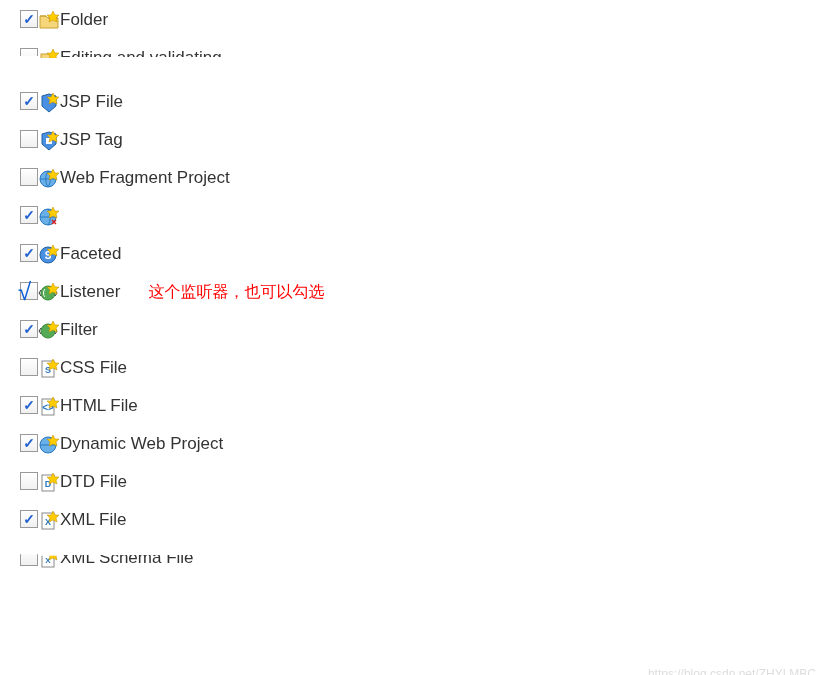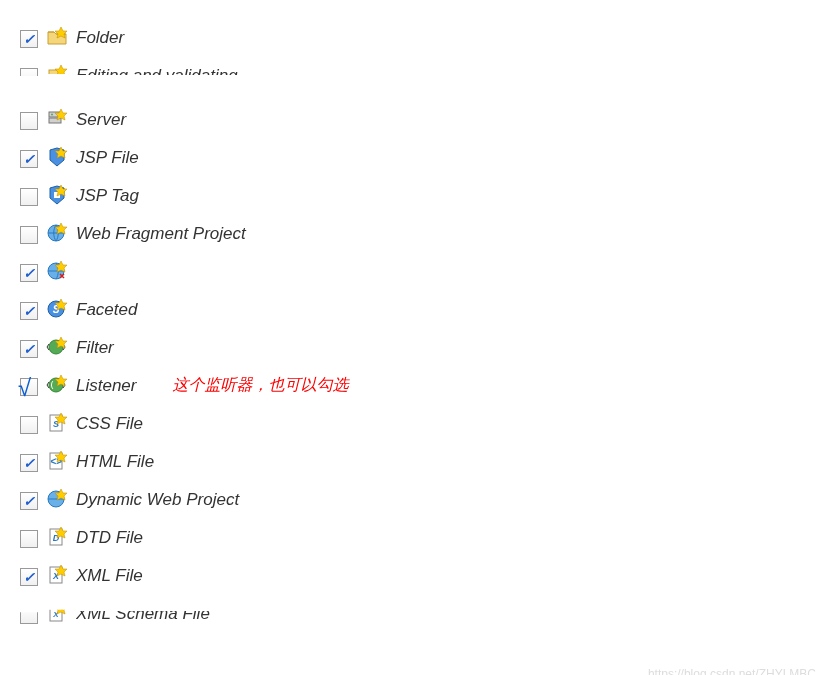--- a/index.html
+++ b/index.html
@@ -7,24 +7,22 @@
       padding: 10px 20px;
       font-family: "Microsoft YaHei", "Segoe UI", Arial, sans-serif;
       font-size: 17px;
       color: #333;
       background: #fff;
       width: 828px;
       box-sizing: border-box;
     }
     .item {
       display: flex;
-      align-items: flex-end;
+      align-items: flex-start;
       height: 38px;
-      gap: 8px;
-      font-style: italic;
     }
     .item.clipped-top .label,
     .item.clipped-top .icon,
     .item.clipped-top .checkbox {
       clip-path: inset(0 0 55% 0);
     }
     .item.clipped-bottom .label,
     .item.clipped-bottom .icon,
     .item.clipped-bottom .checkbox {
       clip-path: inset(35% 0 0 0);
@@ -113,32 +111,20 @@
       <span class="icon">
         <svg viewBox="0 0 22 22">
           <rect x="3" y="6" width="14" height="12" fill="#f5d67a" stroke="#c9a030"></rect>
           <polygon points="15,1 17,5 21,5 18,8 19,12 15,10 11,12 12,8 9,5 13,5" fill="#fc0" stroke="#b80" stroke-width="0.5"></polygon>
         </svg>
       </span>
       <span class="label">Editing and validating</span>
     </div>
     <div class="spacer"></div>
     <div class="item">
-      <span class="checkbox"></span>
-      <span class="icon">
-        <svg viewBox="0 0 22 22">
-          <rect x="3" y="4" width="12" height="5" fill="#d0d0d0" stroke="#777"></rect>
-          <rect x="3" y="10" width="12" height="5" fill="#d0d0d0" stroke="#777"></rect>
-          <circle cx="6" cy="6.5" r="1" fill="#5a5"></circle>
-          <polygon points="15,1 17,5 21,5 18,8 19,12 15,10 11,12 12,8 9,5 13,5" fill="#fc0" stroke="#b80" stroke-width="0.5"></polygon>
-        </svg>
-      </span>
-      <span class="label">Server</span>
-    </div>
-    <div class="item">
       <span class="checkbox checked"></span>
       <span class="icon">
         <svg viewBox="0 0 22 22">
           <path d="M4 4 L11 2 L18 4 L18 14 L11 20 L4 14 Z" fill="#4a90e2" stroke="#2060a0"></path>
           <polygon points="15,1 17,5 21,5 18,8 19,12 15,10 11,12 12,8 9,5 13,5" fill="#fc0" stroke="#b80" stroke-width="0.5"></polygon>
         </svg>
       </span>
       <span class="label">JSP File</span>
     </div>
     <div class="item">
@@ -179,43 +165,43 @@
       <span class="icon">
         <svg viewBox="0 0 22 22">
           <circle cx="10" cy="11" r="8" fill="#4a90e2" stroke="#2060a0"></circle>
           <text x="10" y="15" font-size="10" fill="#fff" text-anchor="middle" font-weight="bold">S</text>
           <polygon points="15,1 17,5 21,5 18,8 19,12 15,10 11,12 12,8 9,5 13,5" fill="#fc0" stroke="#b80" stroke-width="0.5"></polygon>
         </svg>
       </span>
       <span class="label">Faceted</span>
     </div>
     <div class="item">
+      <span class="checkbox drawn-check"></span>
+      <span class="icon">
+        <svg viewBox="0 0 22 22">
+          <circle cx="10" cy="11" r="7" fill="#5a5" stroke="#383"></circle>
+          <path d="M3 8l-2 3 2 3M17 8l2 3-2 3" fill="none" stroke="#333"></path>
+          <path d="M7 7c-2 2-2 6 0 8" fill="none" stroke="#fff"></path>
+          <polygon points="15,1 17,5 21,5 18,8 19,12 15,10 11,12 12,8 9,5 13,5" fill="#fc0" stroke="#b80" stroke-width="0.5"></polygon>
+        </svg>
+      </span>
+      <span class="label">Listener</span>
+      <span class="annotation">这个监听器，也可以勾选</span>
+    </div>
+    <div class="item">
       <span class="checkbox checked"></span>
       <span class="icon">
         <svg viewBox="0 0 22 22">
           <circle cx="10" cy="11" r="7" fill="#5a5" stroke="#383"></circle>
           <path d="M3 8l-2 3 2 3" fill="none" stroke="#333"></path>
           <path d="M17 8l2 3-2 3" fill="none" stroke="#333"></path>
           <polygon points="15,1 17,5 21,5 18,8 19,12 15,10 11,12 12,8 9,5 13,5" fill="#fc0" stroke="#b80" stroke-width="0.5"></polygon>
         </svg>
       </span>
       <span class="label">Filter</span>
-    </div>
-    <div class="item">
-      <span class="checkbox drawn-check"></span>
-      <span class="icon">
-        <svg viewBox="0 0 22 22">
-          <circle cx="10" cy="11" r="7" fill="#5a5" stroke="#383"></circle>
-          <path d="M3 8l-2 3 2 3M17 8l2 3-2 3" fill="none" stroke="#333"></path>
-          <path d="M7 7c-2 2-2 6 0 8" fill="none" stroke="#fff"></path>
-          <polygon points="15,1 17,5 21,5 18,8 19,12 15,10 11,12 12,8 9,5 13,5" fill="#fc0" stroke="#b80" stroke-width="0.5"></polygon>
-        </svg>
-      </span>
-      <span class="label">Listener</span>
-      <span class="annotation">这个监听器，也可以勾选</span>
     </div>
     <div class="item">
       <span class="checkbox"></span>
       <span class="icon">
         <svg viewBox="0 0 22 22">
           <rect x="4" y="3" width="12" height="16" fill="#fff" stroke="#888"></rect>
           <text x="10" y="15" font-size="9" fill="#2878c0" text-anchor="middle" font-weight="bold">S</text>
           <polygon points="15,1 17,5 21,5 18,8 19,12 15,10 11,12 12,8 9,5 13,5" fill="#fc0" stroke="#b80" stroke-width="0.5"></polygon>
         </svg>
       </span>

